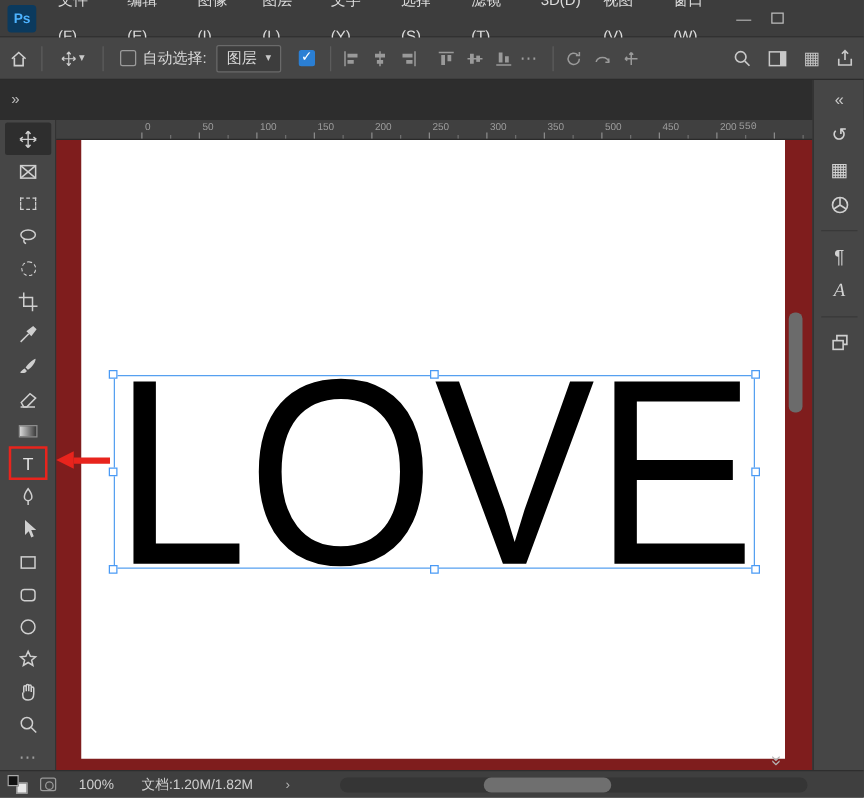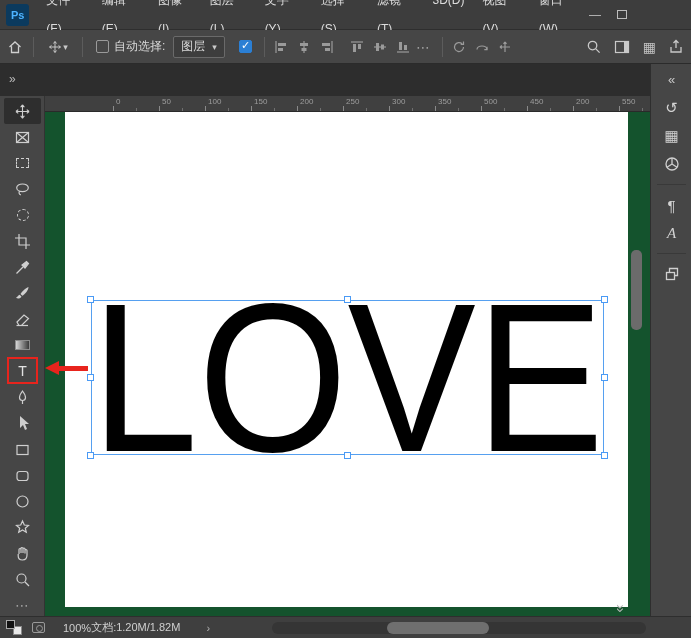--- a/index.html
+++ b/index.html
@@ -51,21 +51,21 @@
   .anno-arrow-tail { position:absolute; left:59px; top:366px; width:29px; height:5px; background:#e8241d; z-index:30; }
   .anno-arrow-head { position:absolute; left:45px; top:361px; width:0; height:0; border-top:7px solid transparent; border-bottom:7px solid transparent; border-right:14px solid #e8241d; z-index:30; }
 
   
   .ruler { position:absolute; left:45px; top:96px; width:605px; height:16px; background:#404040; border-bottom:1px solid #2a2a2a; overflow:hidden; }
   .rlabel { position:absolute; top:1px; font-size:8px; color:#9c9c9c; }
   .tick { position:absolute; bottom:0; width:1px; height:5px; background:#8a8a8a; }
   .tick.minor { height:3px; background:#6f6f6f; }
 
   
-  .pasteboard { position:absolute; left:45px; top:112px; width:605px; height:504px; background:#14532d; }
+  .pasteboard { position:absolute; left:45px; top:112px; width:605px; height:504px; background:#7f1d1d; }
   .doc { position:absolute; left:20px; top:0; width:563px; height:495px; background:#ffffff; }
   .love { position:absolute; left:26px; top:188px; height:155px; line-height:155px; font-size:212px; color:#000; white-space:nowrap; transform:scaleX(0.907); transform-origin:0 50%; font-family:"Liberation Sans",sans-serif; }
   .sel-box { position:absolute; left:26px; top:188px; width:513px; height:155px; border:1px solid #56a0f0; }
   .handle { position:absolute; width:7px; height:7px; background:#fff; border:1px solid #4a9af5; }
   .vscroll-thumb { position:absolute; left:586px; top:138px; width:11px; height:80px; background:#6b6b6b; border-radius:5px; }
   .corner-chevron { position:absolute; left:572px; top:488px; color:#b5b5b5; font-size:15px; transform:rotate(90deg); }
 
   
   .dock { position:absolute; left:650px; top:64px; width:41px; height:552px; background:#464646; border-left:1px solid #2e2e2e; }
   .dock-expand { position:absolute; top:8px; left:0; width:41px; text-align:center; color:#c9c9c9; font-size:13px; }
@@ -76,21 +76,21 @@
   .dock-sep { width:29px; height:1px; background:#393939; margin:6px 0; }
 
   
   .statusbar { position:absolute; left:0; top:616px; width:691px; height:22px; background:#3f3f3f; border-top:1px solid #2e2e2e; display:flex; align-items:center; font-size:11px; color:#cfcfcf; }
   .fgbg { position:relative; width:16px; height:15px; margin-left:6px; flex:none; }
   .fgbg .back { position:absolute; right:0; bottom:0; width:9px; height:9px; background:#e8e8e8; border:1px solid #888; }
   .fgbg .front { position:absolute; left:0; top:0; width:9px; height:9px; background:#111; border:1px solid #aaa; }
   .qmask { width:13px; height:11px; border:1px solid #9a9a9a; border-radius:2px; margin-left:10px; position:relative; flex:none; }
   .qmask::after { content:""; position:absolute; left:3px; top:2px; width:5px; height:5px; border-radius:50%; border:1px solid #9a9a9a; }
   .zoom-val { margin-left:18px; }
-  .doc-info { }
+  .doc-info { margin-left:22px; }
   .status-chev { margin-left:26px; color:#b0b0b0; }
   .hscroll { position:absolute; left:272px; top:5px; width:374px; height:12px; background:#353535; border-radius:6px; }
   .hthumb { position:absolute; left:115px; top:0; width:102px; height:12px; background:#6f6f6f; border-radius:6px; }
 
   .aicon { display:block; }
   .aicon rect { fill:#9a9a9a; stroke:none; }
   .aicon path { stroke:#9a9a9a; fill:none; stroke-width:1.2; }
 </style>
 </head>
 <body>
@@ -341,21 +341,21 @@
       <div class="tick minor" style="left: 459px;"></div>
       <span class="rlabel" style="left: 439px;">500</span>
       <div class="tick" style="left: 482px;"></div>
       <div class="tick minor" style="left: 505px;"></div>
       <span class="rlabel" style="left: 485px;">450</span>
       <div class="tick" style="left: 528px;"></div>
       <div class="tick minor" style="left: 551px;"></div>
       <span class="rlabel" style="left: 531px;">200</span>
       <div class="tick" style="left: 574px;"></div>
       <div class="tick minor" style="left: 597px;"></div>
-      <span class="rlabel" style="left: 577px;">550</span>
+      <span class="rlabel" style="left: 546px; font-family: Liberation Mono, monospace;">550</span>
     </div>
 
   <div class="pasteboard">
     <div class="doc">
       <div class="love"><span>L</span><span>O</span><span>V</span><span>E</span></div>
       <div class="sel-box"></div>
       <div class="handle" style="left:22px;top:184px"></div>
       <div class="handle" style="left:279px;top:184px"></div>
       <div class="handle" style="left:536px;top:184px"></div>
       <div class="handle" style="left:22px;top:262px"></div>

